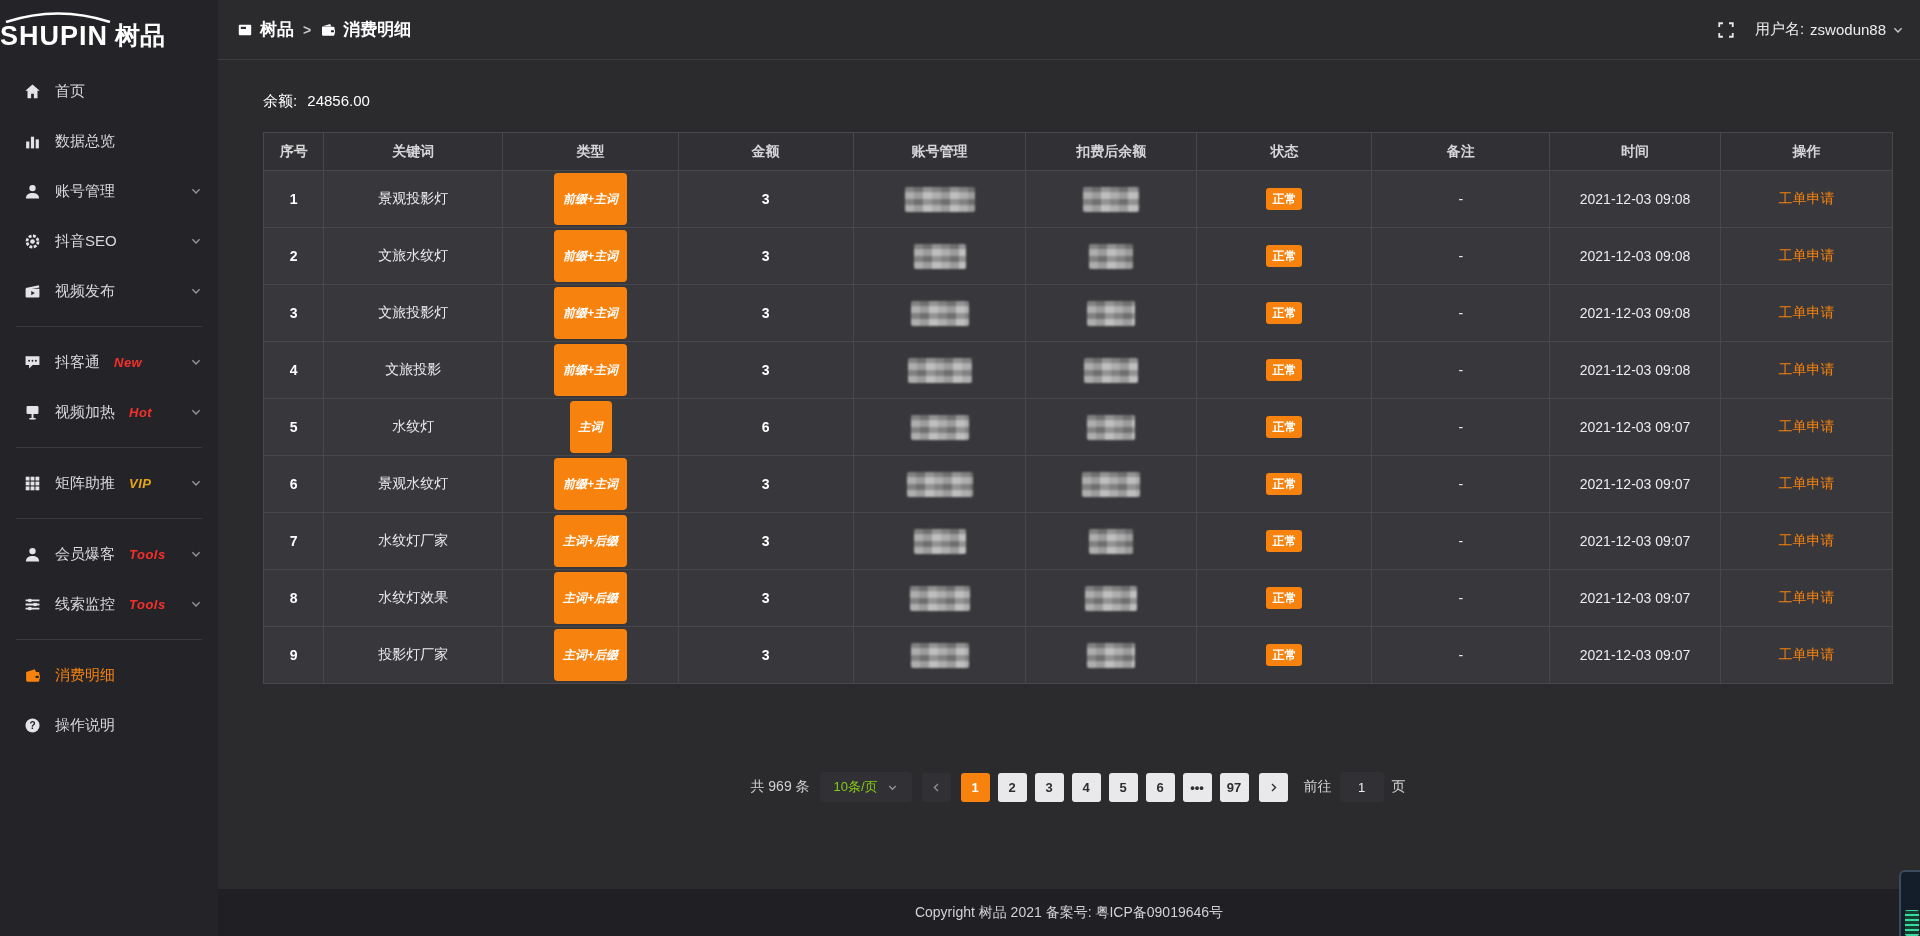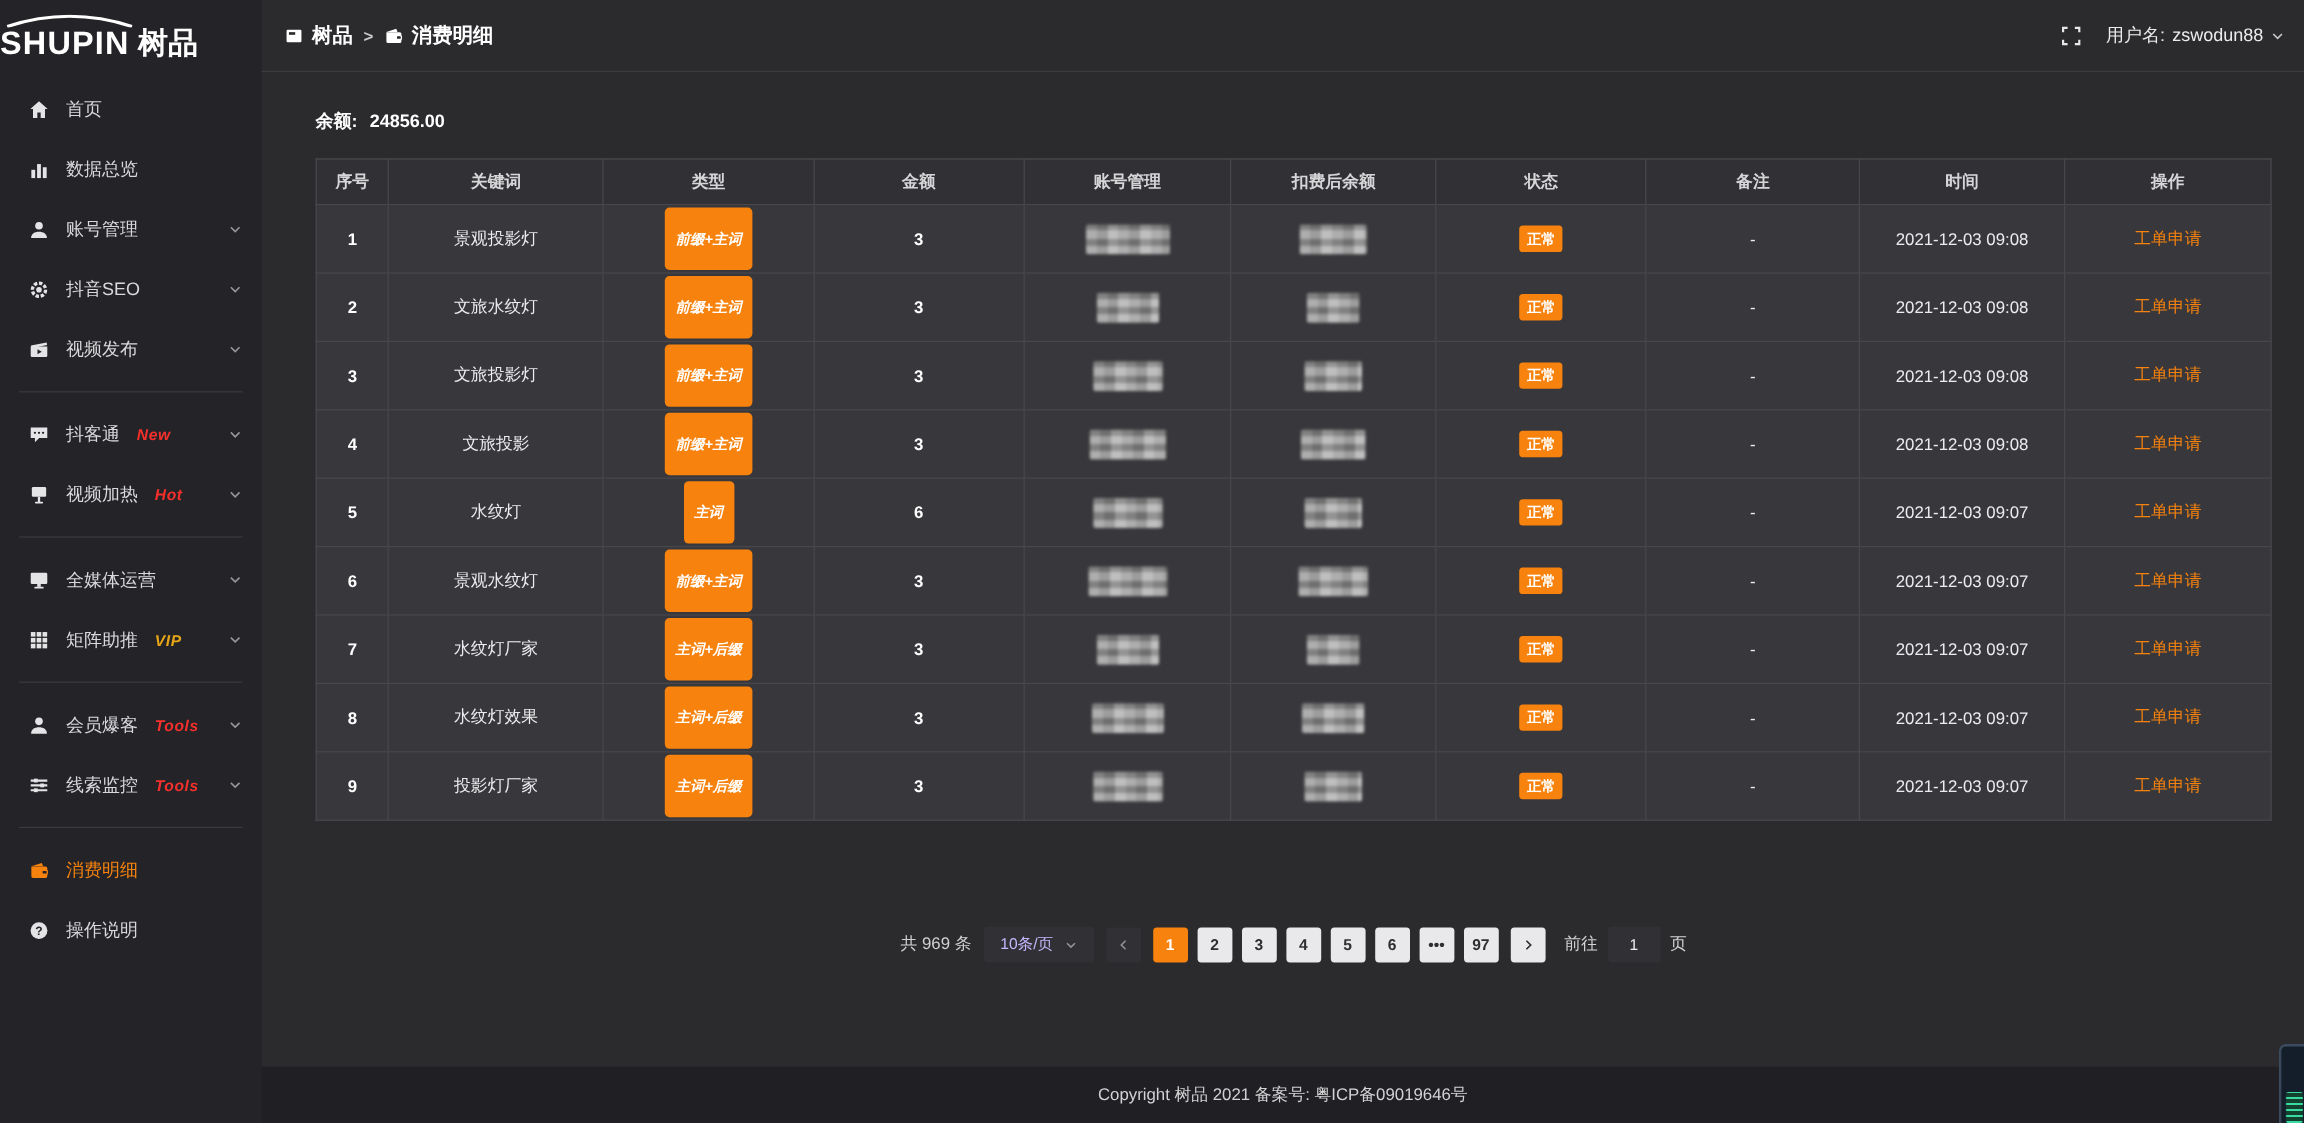--- a/index.html
+++ b/index.html
@@ -30,21 +30,21 @@
   .breadcrumb { display:flex; align-items:center; gap:9px; font-size:17px; font-weight:bold; color:#fff; }
   .crumb { display:flex; align-items:center; gap:7px; cursor:pointer; }
   .crumb .icon { width:16px; height:16px; color:#fff; }
   .crumb-sep { font-size:14px; color:#c9c9cc; font-weight:bold; }
   .user-area { margin-left:auto; display:flex; align-items:center; gap:20px; font-size:15px; color:#ececec; }
   .fullscreen-btn { width:18px; height:18px; color:#e8e8ea; cursor:pointer; }
   .user-dd { display:flex; align-items:center; gap:6px; cursor:pointer; }
   .user-dd .icon { width:12px; height:12px; color:#c9c9cc; }
 
   .content { flex:1; padding:0 27px 0 45px; }
-  .balance-line { margin-top:32px; font-size:15px; font-weight:bold; color:#fff; }
+  .balance-line { margin-top:32px; font-size:15px; font-weight:normal; color:#fff; }
   .balance-line .bal-val { margin-left:6px; }
 
   
   .table-wrap { margin-top:21px; }
   table { width:100%; border-collapse:collapse; table-layout:fixed; background:#38383c; }
   th, td { border:1px solid #48484c; text-align:center; }
   th { height:38px; background:#313135; color:#d6d6d9; font-size:14px; font-weight:bold; }
   td { height:57px; color:#ececee; font-size:14px; }
   td.idx, td.amount { font-weight:bold; color:#fff; }
   .col-idx{width:3.7%} .col-kw{width:11%} .col-type{width:10.75%} .col-amt{width:10.75%}
@@ -54,21 +54,21 @@
   .status-badge { display:inline-block; background:#f7820d; color:#fff; font-size:12px; font-weight:bold; padding:5px 6px; border-radius:3px; line-height:1; }
   .action-link { color:#f7820d; cursor:pointer; }
   .blur-block { display:inline-block; height:25px; border-radius:2px; vertical-align:middle;
     background-image:
       repeating-linear-gradient(90deg,#a8a8a8 0 9px,#8f8f8f 9px 18px,#c0c0c0 18px 27px),
       repeating-linear-gradient(0deg,rgba(255,255,255,.22) 0 7px,rgba(0,0,0,.18) 7px 13px);
     background-blend-mode:overlay; filter:blur(1.3px); opacity:.9; }
 
   
   .pagination { margin-top:88px; display:flex; align-items:center; justify-content:center; gap:10px; font-size:14px; color:#d2d2d5; }
-  .page-size { height:30px; min-width:92px; background:#313135; border-radius:3px; display:flex; align-items:center; justify-content:center; gap:9px; padding:0 10px; font-size:13px; color:#c4b5fd; cursor:pointer; }
+  .page-size { height:30px; min-width:92px; background:#313135; border-radius:3px; display:flex; align-items:center; justify-content:center; gap:9px; padding:0 10px; font-size:13px; color:#84cc16; cursor:pointer; }
   .page-size .icon { width:11px; height:11px; color:#96969a; }
   .page-btn { min-width:29px; height:29px; padding:0 5px; background:#e9e9eb; color:#2e2e31; border-radius:3px; display:flex; align-items:center; justify-content:center; font-size:13px; font-weight:bold; cursor:pointer; }
   .page-btn .icon { width:11px; height:11px; }
   .page-btn.prev { background:#313135; color:#8f8f94; }
   .page-btn.active { background:#f7820d; color:#fff; }
   .pager { display:flex; align-items:center; gap:8px; }
   .goto { display:flex; align-items:center; gap:8px; margin-left:6px; }
   .goto-input { width:44px; height:30px; background:#313135; border:none; border-radius:3px; color:#ececec; text-align:center; font-size:13px; font-family:inherit; }
 
   
@@ -184,35 +184,20 @@
           </span>
           <span class="nav-label">视频加热</span>
           <span class="nav-badge" style="color: rgb(245, 48, 44);">Hot</span>
           <span class="icon nav-chevron">
             <svg viewBox="0 0 16 16" fill="none" stroke="currentColor" stroke-width="1.8">
               <path d="M3.2 5.8 8 10.6l4.8-4.8"></path>
             </svg>
           </span>
         </div>
         <div class="nav-divider"></div>
-        <div class="nav-item">
-          <span class="icon nav-ico">
-            <svg viewBox="0 0 16 16" fill="currentColor">
-              <rect x="1.5" y="2.2" width="13" height="8.8" rx="1"></rect>
-              <rect x="6.6" y="11" width="2.8" height="2.2"></rect>
-              <rect x="4.3" y="13.2" width="7.4" height="1.4" rx=".7"></rect>
-            </svg>
-          </span>
-          <span class="nav-label">全媒体运营</span>
-          <span class="icon nav-chevron">
-            <svg viewBox="0 0 16 16" fill="none" stroke="currentColor" stroke-width="1.8">
-              <path d="M3.2 5.8 8 10.6l4.8-4.8"></path>
-            </svg>
-          </span>
-        </div>
         <div class="nav-item">
           <span class="icon nav-ico">
             <svg viewBox="0 0 16 16" fill="currentColor">
               <g>
                 <rect x="1.6" y="1.6" width="3.6" height="3.6"></rect>
                 <rect x="6.2" y="1.6" width="3.6" height="3.6"></rect>
                 <rect x="10.8" y="1.6" width="3.6" height="3.6"></rect>
                 <rect x="1.6" y="6.2" width="3.6" height="3.6"></rect>
                 <rect x="6.2" y="6.2" width="3.6" height="3.6"></rect>
                 <rect x="10.8" y="6.2" width="3.6" height="3.6"></rect>

